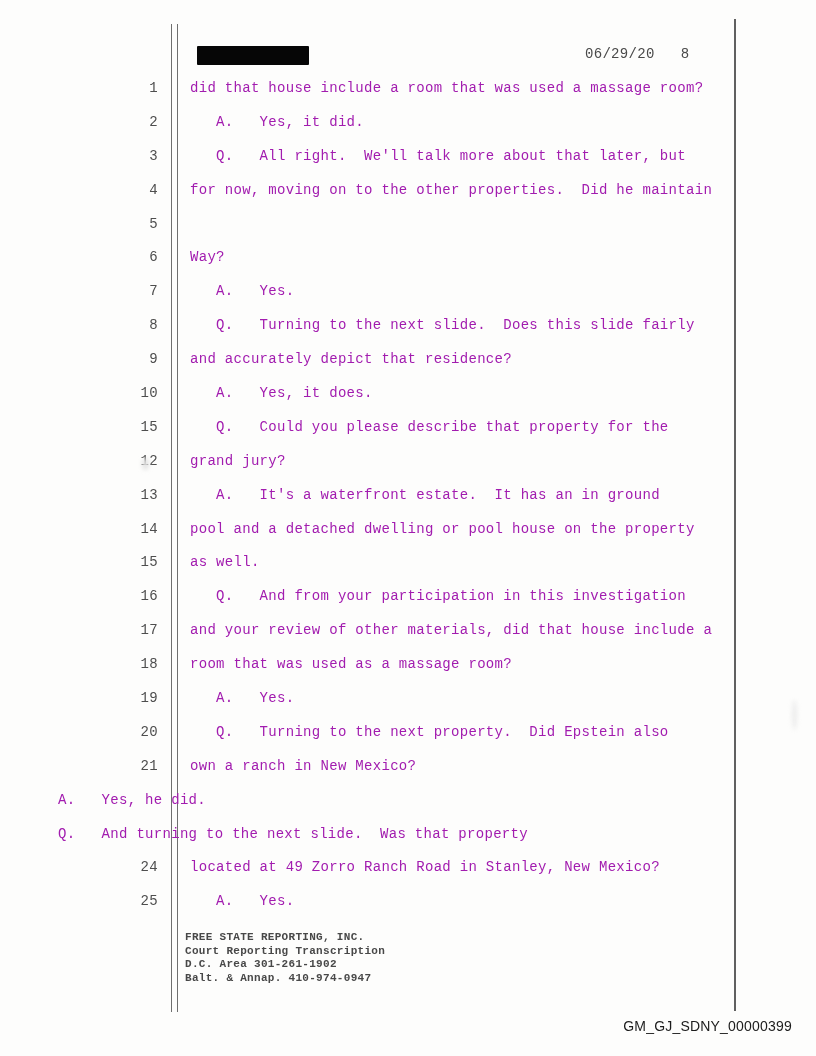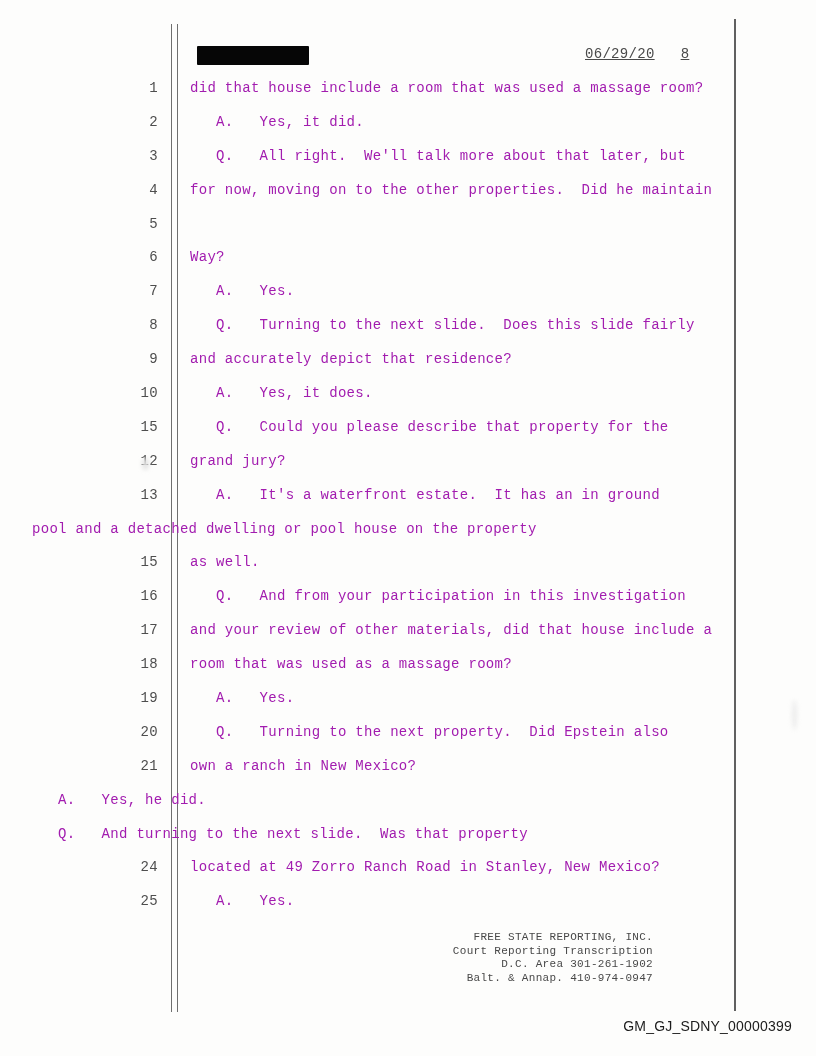--- a/index.html
+++ b/index.html
@@ -20,21 +20,20 @@
   
   .date-header {
     position: absolute;
     left: 585px;
     top: 46px;
     display: flex;
     gap: 26px;
     font-size: 14px;
     letter-spacing: 0.3px;
     color: #4a4a4a;
-    text-decoration: underline;
   }
 
   
   .redaction-bar {
     position: absolute;
     left: 197px;
     top: 46px;
     width: 112px;
     height: 19px;
     background: #060606;
@@ -81,28 +80,29 @@
   }
   .t-txt {
     margin-left: 32px;
     white-space: pre;
     color: #a21caf;
   }
 
   
   .reporter-footer {
     position: absolute;
-    left: 198px;
+    left: 185px;
     top: 931px;
     width: 455px;
-    text-align: right;
+    text-align: left;
     font-size: 11px;
     line-height: 13.5px;
     letter-spacing: 0.3px;
     color: #484848;
+    font-weight: bold;
   }
 
   
   .bates-number {
     position: absolute;
     right: 24px;
     top: 1018px;
     font-family: Liberation Sans, sans-serif;
     font-size: 14px;
     color: #1c1c1c;
@@ -192,20 +192,21 @@
       </div>
     <div class="t-row">
         <span class="t-num">12</span>
         <span class="t-txt">grand jury?</span>
       </div>
     <div class="t-row">
         <span class="t-num">13</span>
         <span class="t-txt">   A.   It's a waterfront estate.  It has an in ground</span>
       </div>
     <div class="t-row">
+        <span class="t-num">14</span>
         <span class="t-txt">pool and a detached dwelling or pool house on the property</span>
       </div>
     <div class="t-row">
         <span class="t-num">15</span>
         <span class="t-txt">as well.</span>
       </div>
     <div class="t-row">
         <span class="t-num">16</span>
         <span class="t-txt">   Q.   And from your participation in this investigation</span>
       </div>

